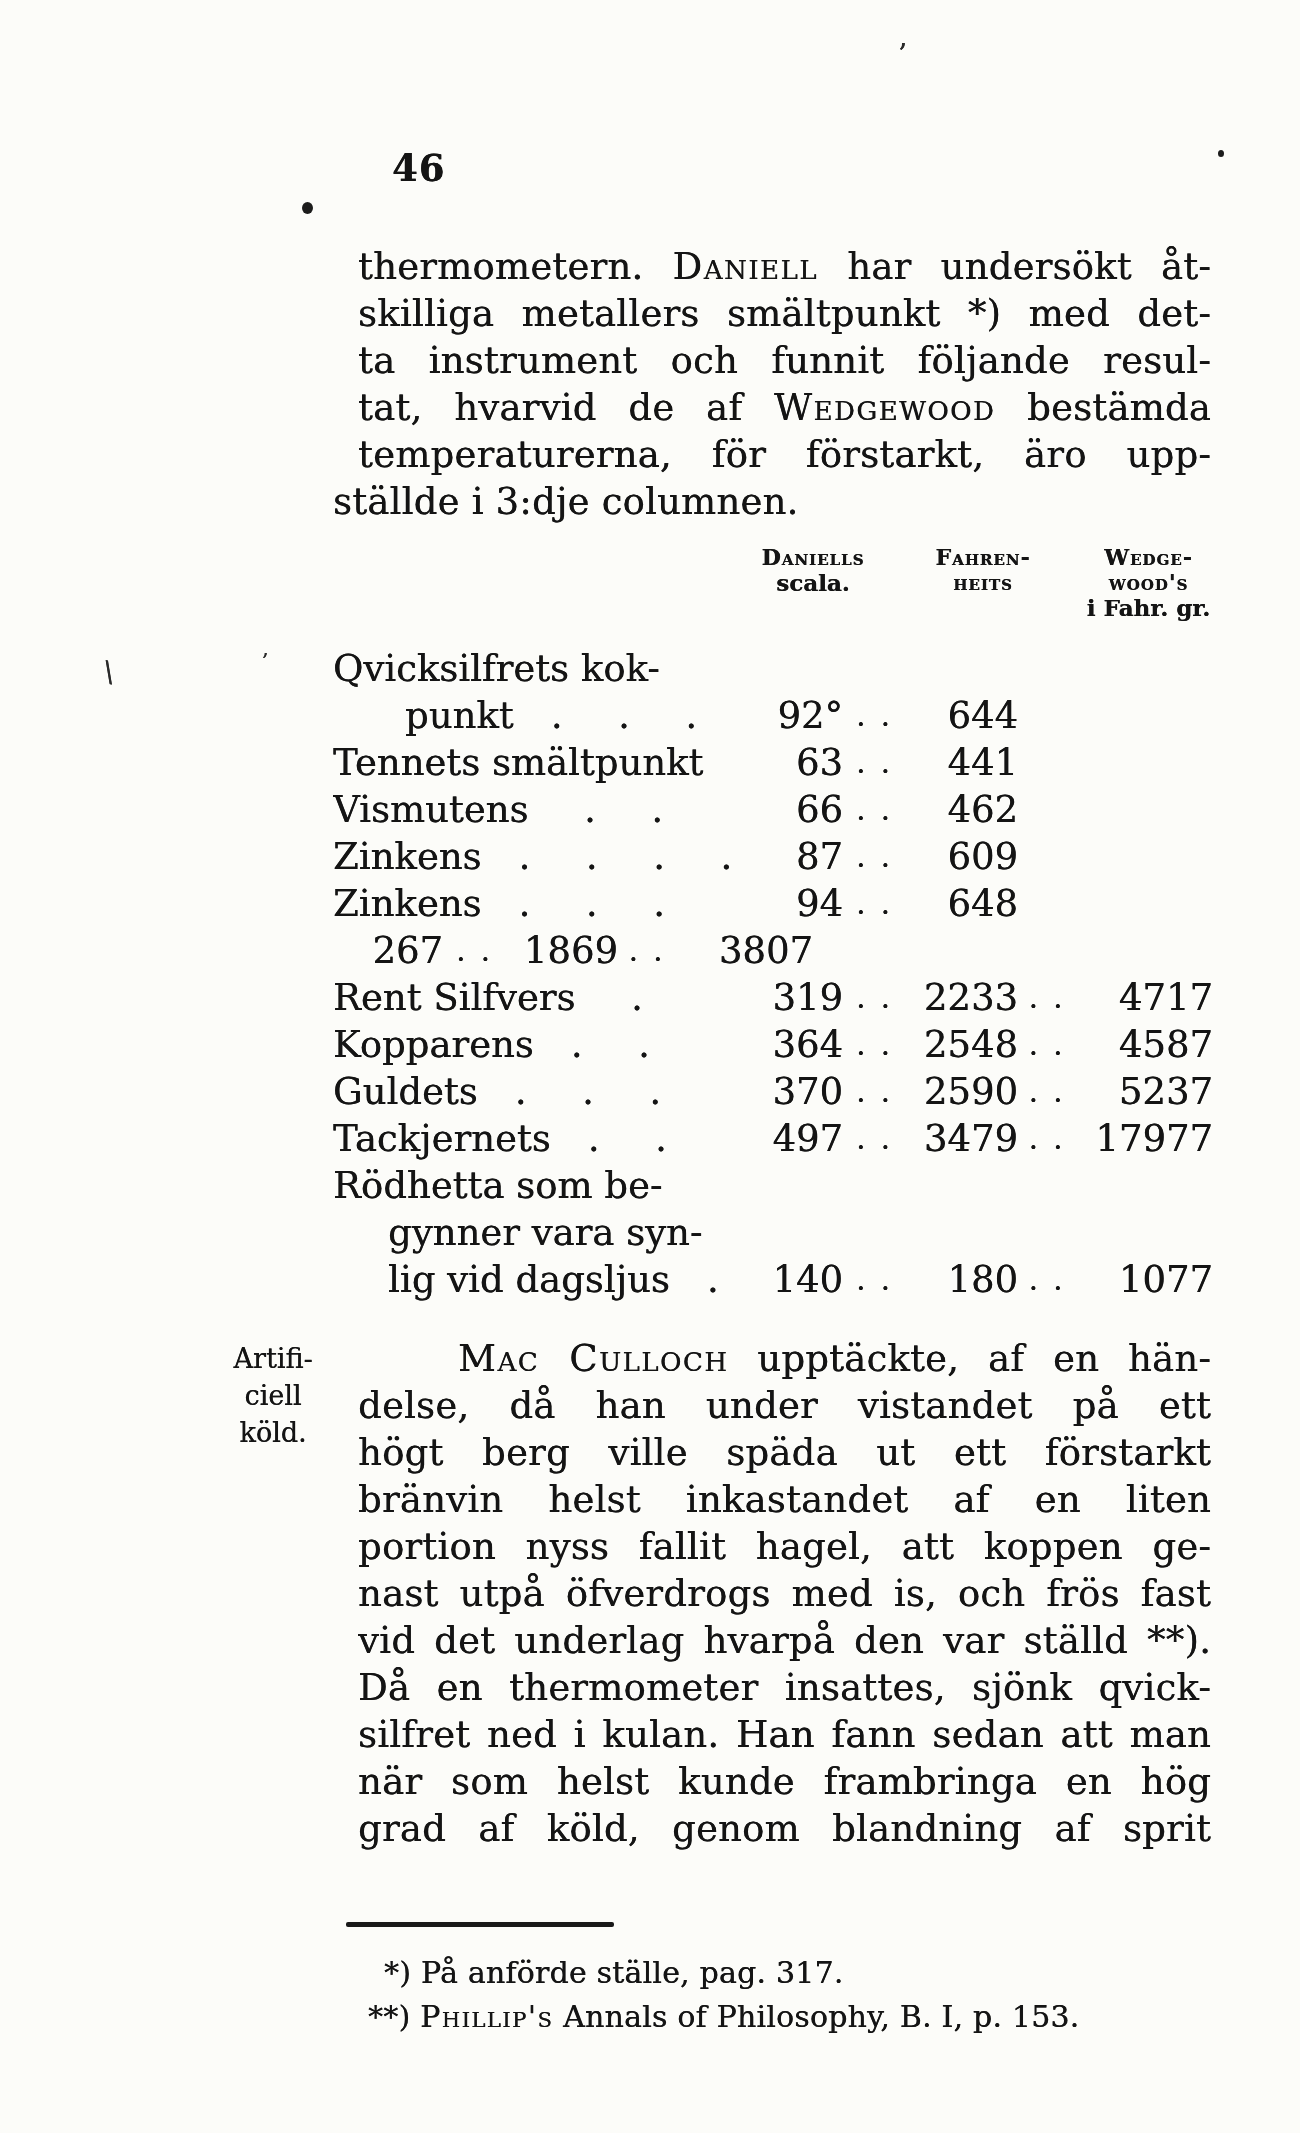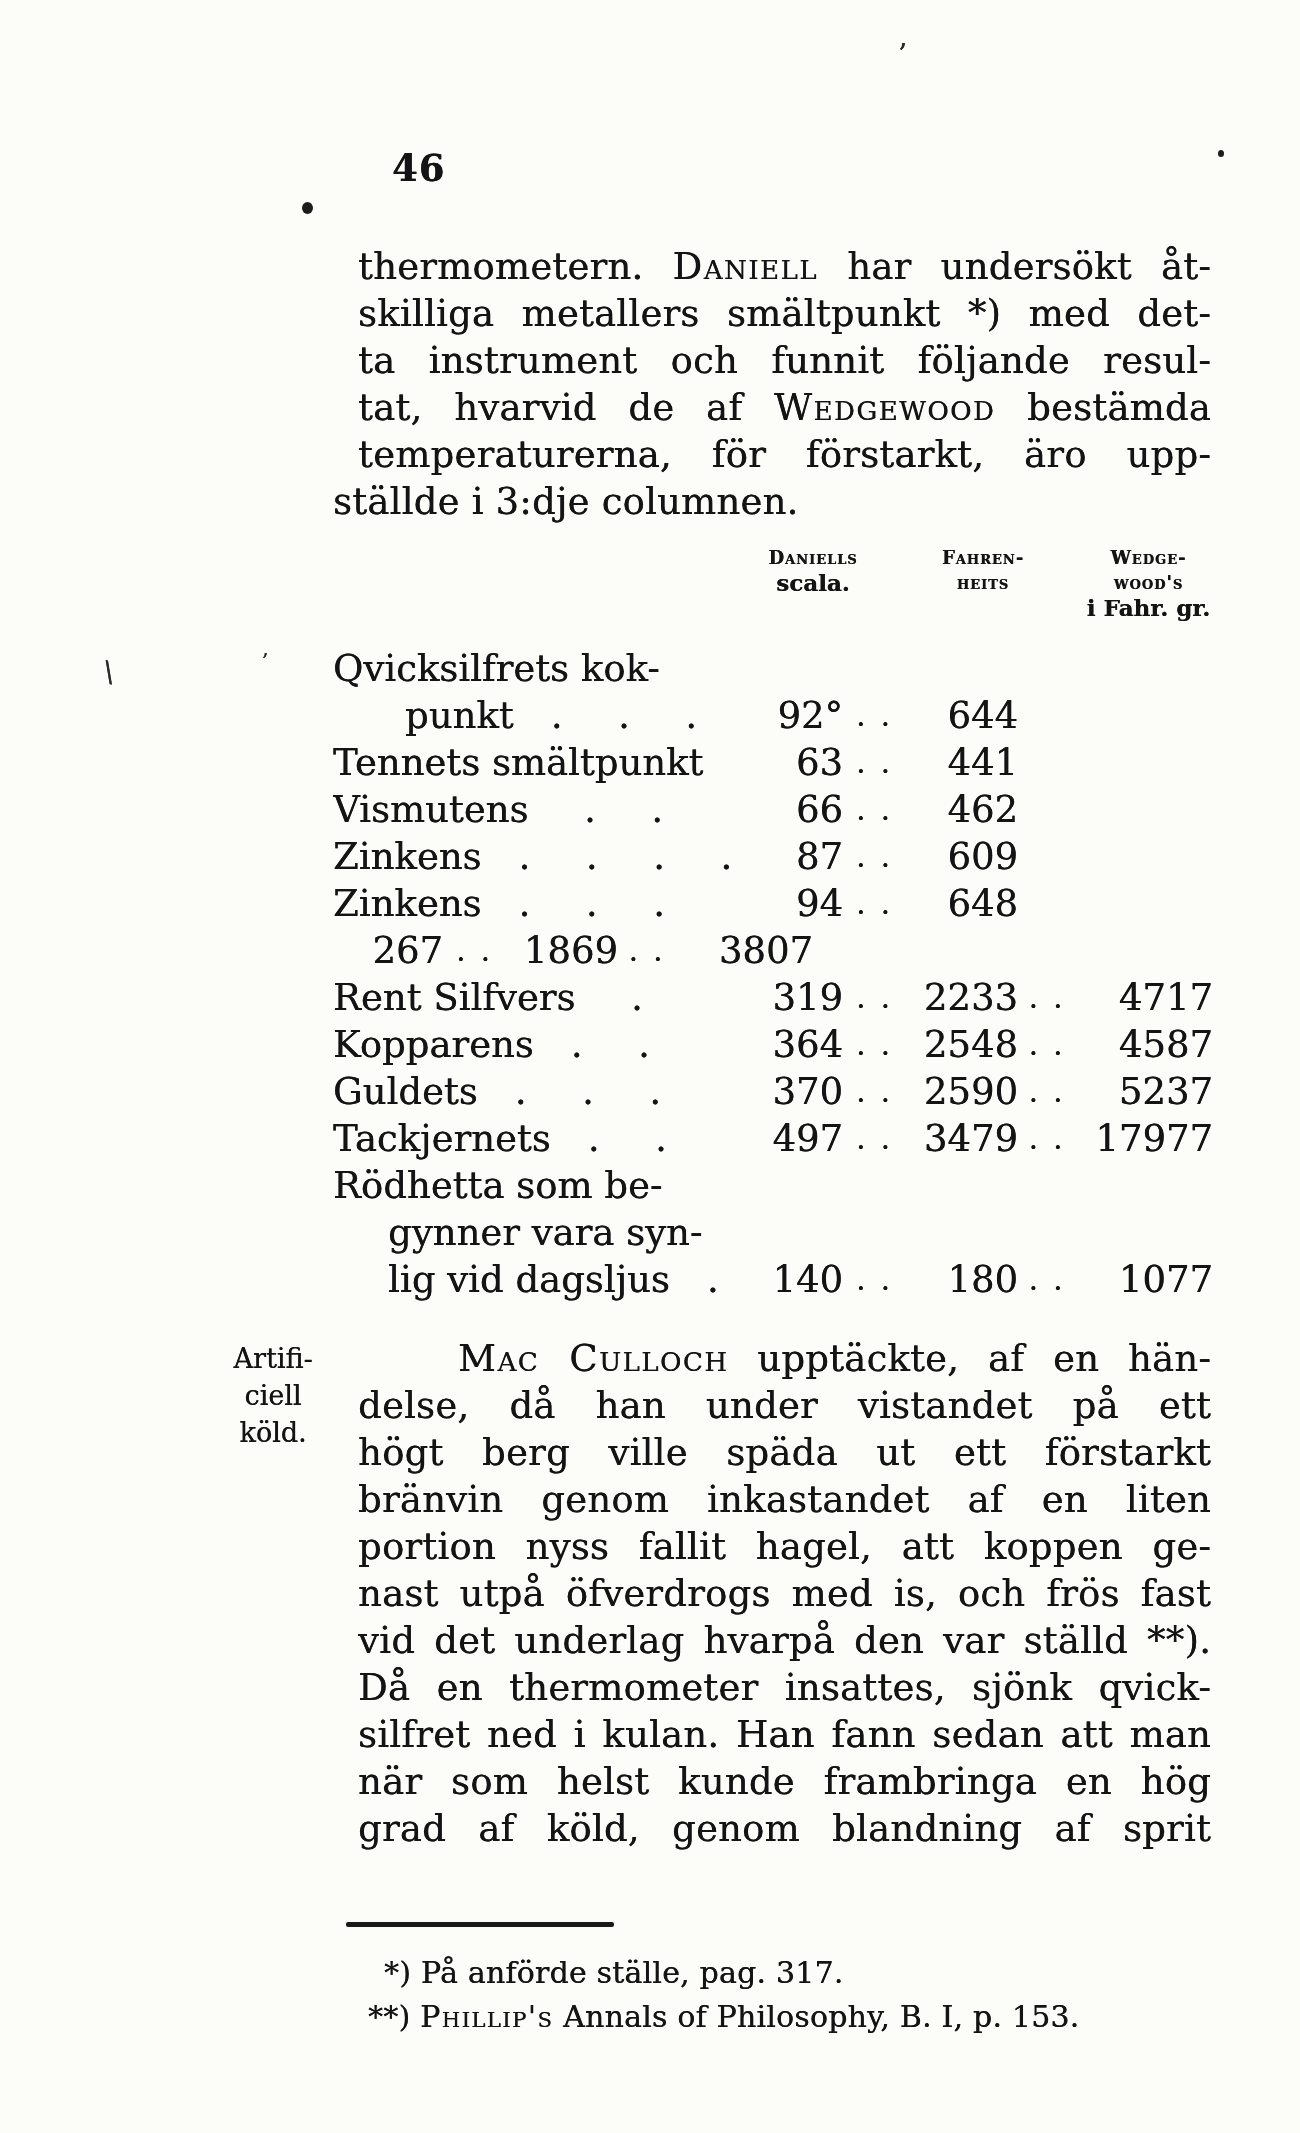--- a/index.html
+++ b/index.html
@@ -22,21 +22,21 @@
   .p2{left:333px;top:1335px;}
   .jline{height:47px;line-height:47px;overflow:hidden;text-align:justify;margin-left:25px;}
   .jline::after{content:"";display:inline-block;width:100%;height:0;}
   .line{height:47px;line-height:47px;}
   .indent1{text-indent:100px;}
   .sc{font-variant:small-caps;letter-spacing:1.5px;}
   
   .tbl{position:absolute;left:333px;top:545px;width:880px;font-size:37px;}
   .thead{position:absolute;top:0;left:0;width:880px;height:100px;}
   .hcol{position:absolute;top:0;text-align:center;}
-  .hsc{font-variant:small-caps;font-weight:700;font-size:18px;line-height:25px;letter-spacing:1px;}
+  .hsc{font-variant:small-caps;font-weight:700;font-size:22px;line-height:25px;letter-spacing:1px;}
   .hsm{font-weight:700;font-size:23px;line-height:25px;}
   .rows{position:absolute;top:100px;left:0;width:880px;}
   .trow{display:flex;height:47px;line-height:47px;white-space:nowrap;}
   .tlabel{flex:1 1 auto;overflow:hidden;text-align:left;}
   .tc{flex:0 0 auto;}
   .c1{width:110px;text-align:right;}
   .s1{width:60px;text-align:center;font-size:30px;}
   .c2{width:115px;text-align:right;}
   .s2{width:55px;text-align:center;font-size:30px;}
   .c3{width:140px;text-align:right;}
@@ -212,21 +212,21 @@
   <div class="marginnote">
     <div>Artifi-</div>
     <div>ciell</div>
     <div>köld.</div>
   </div>
 
   <div class="para p2">
     <div class="jline indent1"><span class="sc">Mac Culloch</span><span> upptäckte, af en hän-</span></div>
     <div class="jline">delse, då han under vistandet på ett</div>
     <div class="jline">högt berg ville späda ut ett förstarkt</div>
-    <div class="jline">bränvin genom inkastandet af en liten</div>
+    <div class="jline">bränvin helst inkastandet af en liten</div>
     <div class="jline">portion nyss fallit hagel, att koppen ge-</div>
     <div class="jline">nast utpå öfverdrogs med is, och frös fast</div>
     <div class="jline">vid det underlag hvarpå den var ställd **).</div>
     <div class="jline">Då en thermometer insattes, sjönk qvick-</div>
     <div class="jline">silfret ned i kulan. Han fann sedan att man</div>
     <div class="jline">när som helst kunde frambringa en hög</div>
     <div class="jline">grad af köld, genom blandning af sprit</div>
   </div>
 
   <div class="fnrule"></div>

